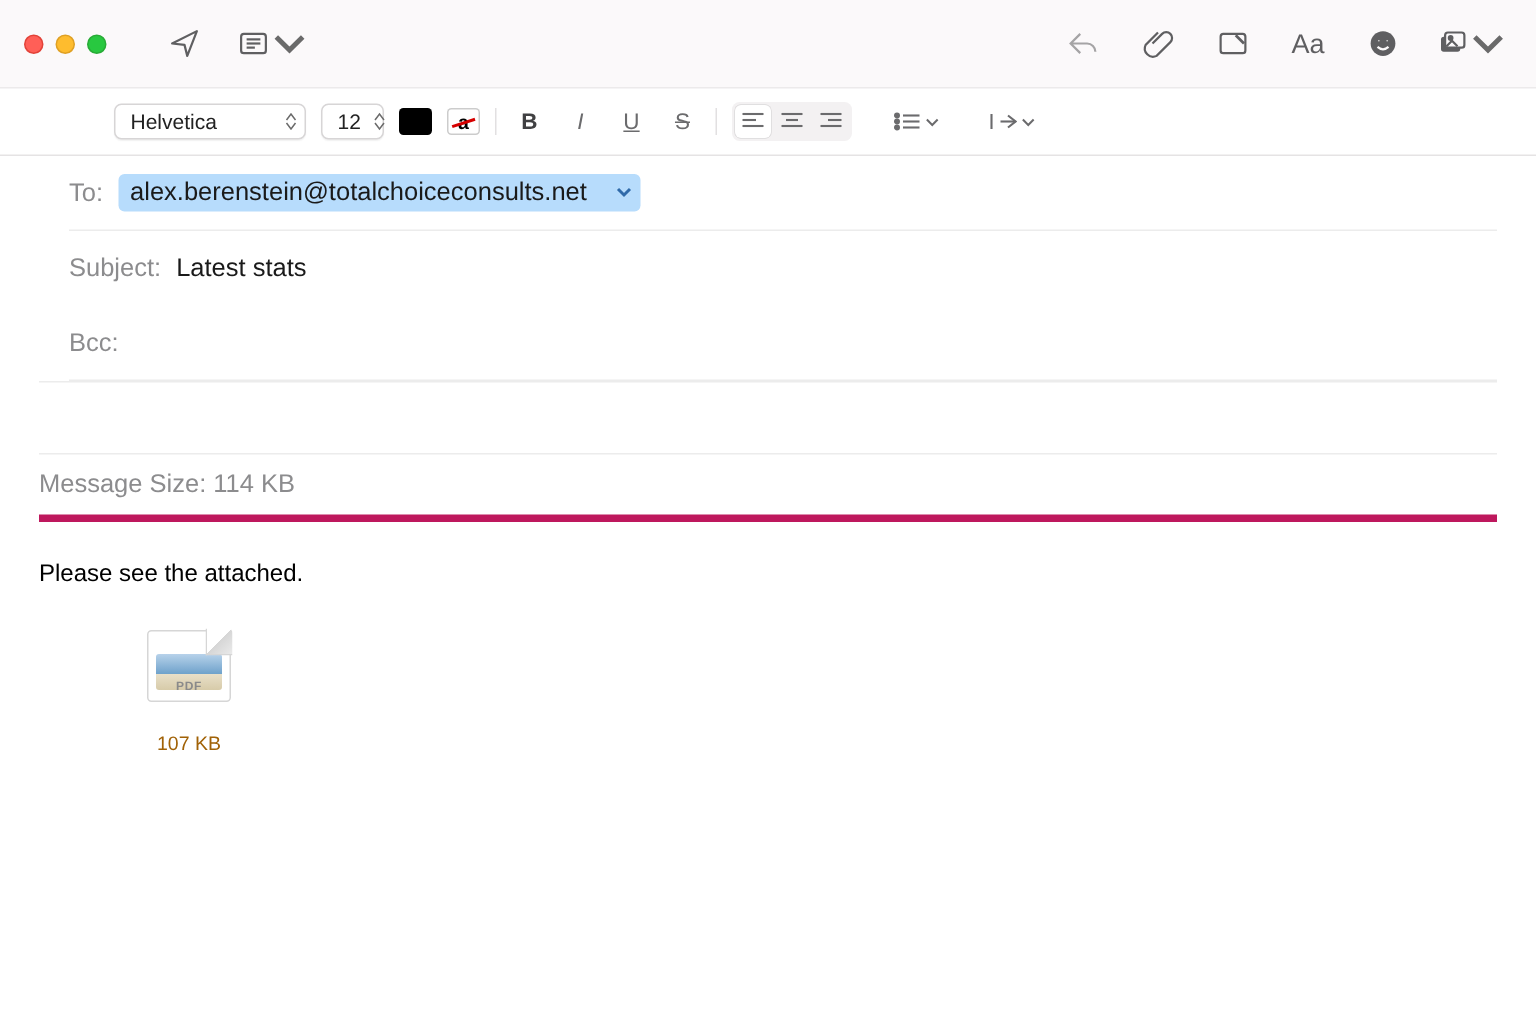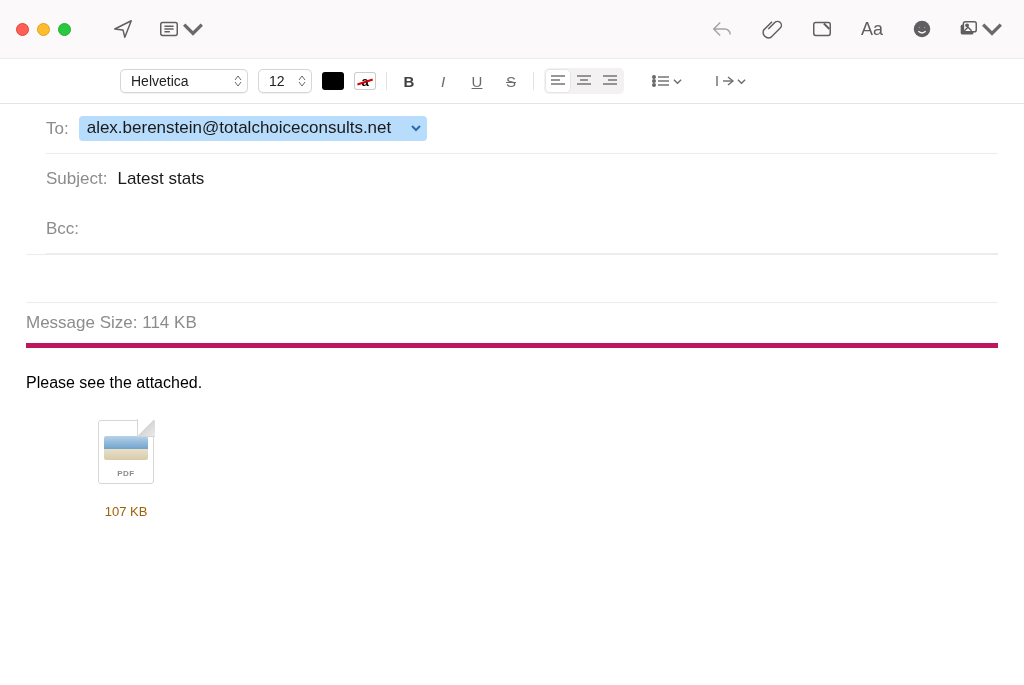--- a/index.html
+++ b/index.html
@@ -43,37 +43,37 @@
 
   
   .formatbar {
     height: 46px;
     background: #ffffff;
     border-top: 1px solid #eceaeb;
     border-bottom: 1px solid #e5e3e4;
     display: flex;
     align-items: center;
     gap: 10px;
-    padding-left: 120px;
+    padding-left: 76px;
   }
   .select {
     display: flex; align-items: center; justify-content: space-between;
     height: 24px;
     border: 1px solid #d7d5d6;
     border-radius: 5px;
     background: #fff;
     padding: 0 5px 0 10px;
     font-size: 14px;
     color: #222;
     box-shadow: 0 0.5px 1px rgba(0,0,0,0.06);
   }
   .select .stepper { display:flex; flex-direction:column; line-height:0; color:#6a6a6a; margin-left:8px;}
   .select .stepper svg{width:8px;height:6px;display:block;}
   .font-select { width: 128px; }
-  .size-select { width: 54px; }
+  .size-select { width: 42px; }
 
   .swatch {
     width: 22px; height: 18px; border-radius: 3px;
     border: 0.5px solid rgba(0,0,0,0.2);
   }
   .swatch.black { background: #000; }
   .swatch.strike {
     background:#fff;
     display:flex;align-items:center;justify-content:center;
     font-size:13px; color:#c00; position:relative;
@@ -127,21 +127,21 @@
     height:46px;display:flex;align-items:center;color:#8c8c8e;font-size:17px;
   }
 
   
   .body-area{padding:26px 26px 0 26px;font-size:16px;color:#000;}
   .attachment{
     margin-top:28px;width:200px;text-align:center;font-size:14px;
     display:flex;flex-direction:column;align-items:center;
   }
   .file-icon{
-    width:56px;height:64px;position:relative;margin-bottom:8px;
+    width:56px;height:48px;position:relative;margin-bottom:8px;
   }
   .file-page{
     position:absolute;inset:0;background:#fff;border:1px solid #d6d6d6;border-radius:3px;
   }
   .file-fold{
     position:absolute;top:-1px;right:-1px;width:18px;height:18px;
     background:linear-gradient(135deg,#fff 0%,#fff 48%,#d6d6d6 50%,#eaeaea 100%);
     border-left:1px solid #d6d6d6;border-bottom:1px solid #d6d6d6;
     border-top-right-radius:3px;
   }

